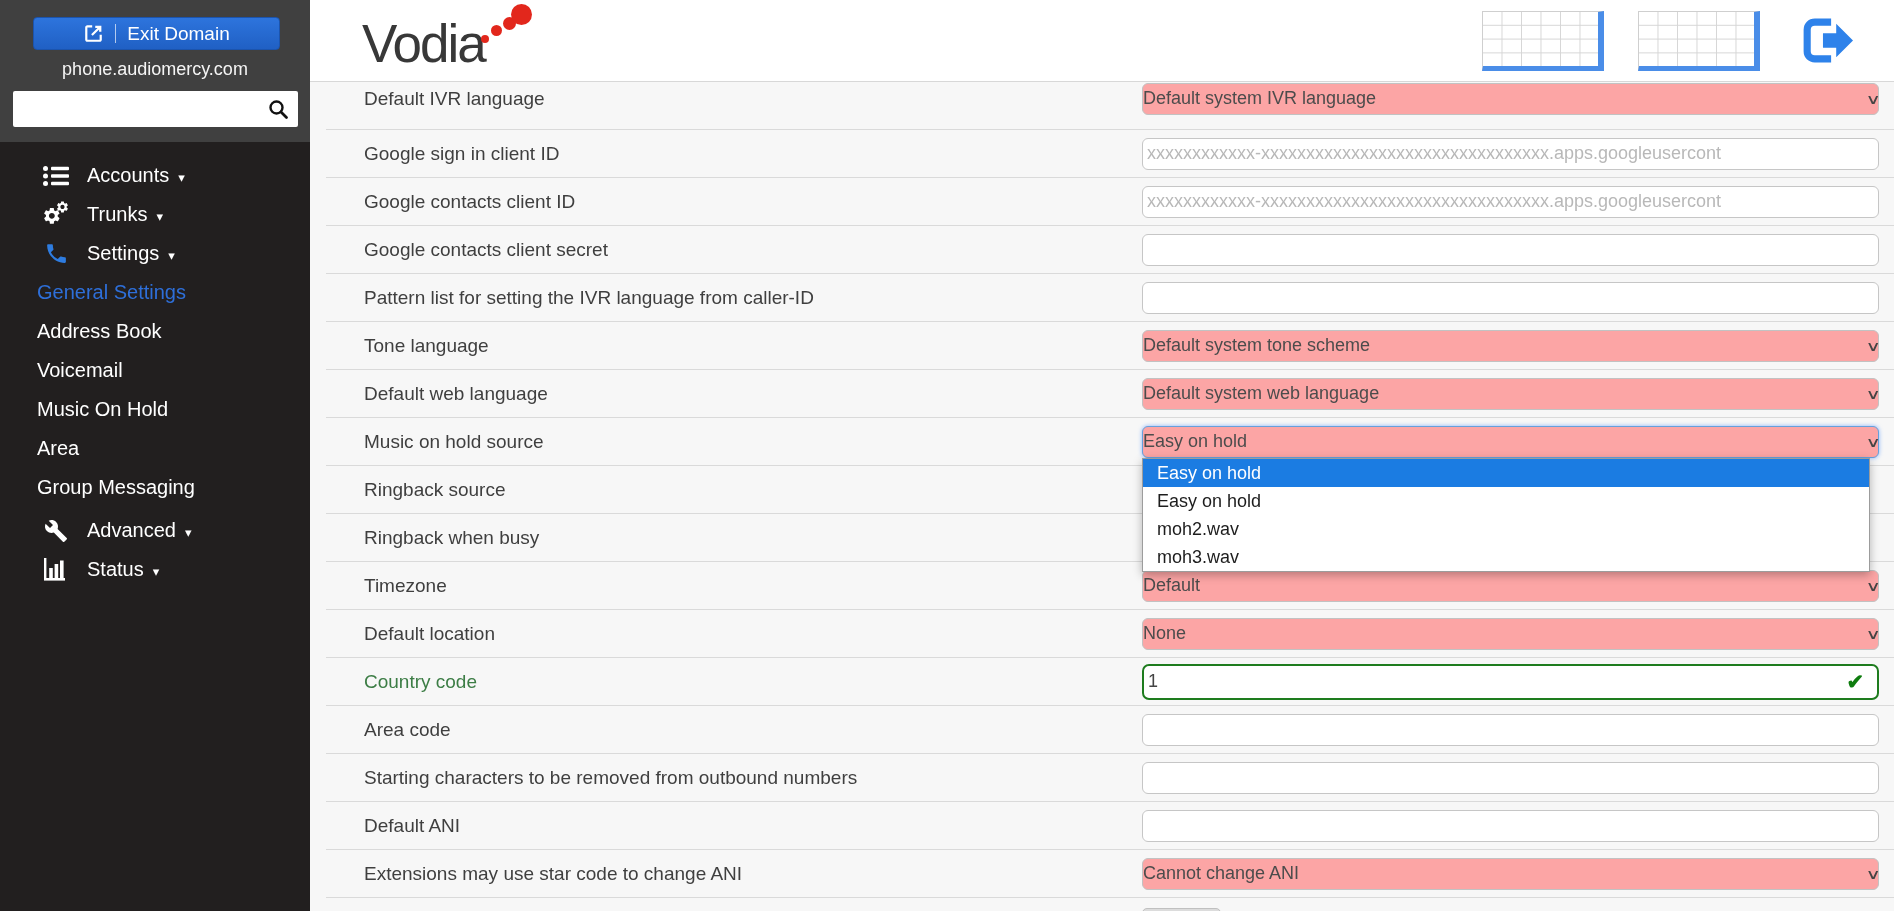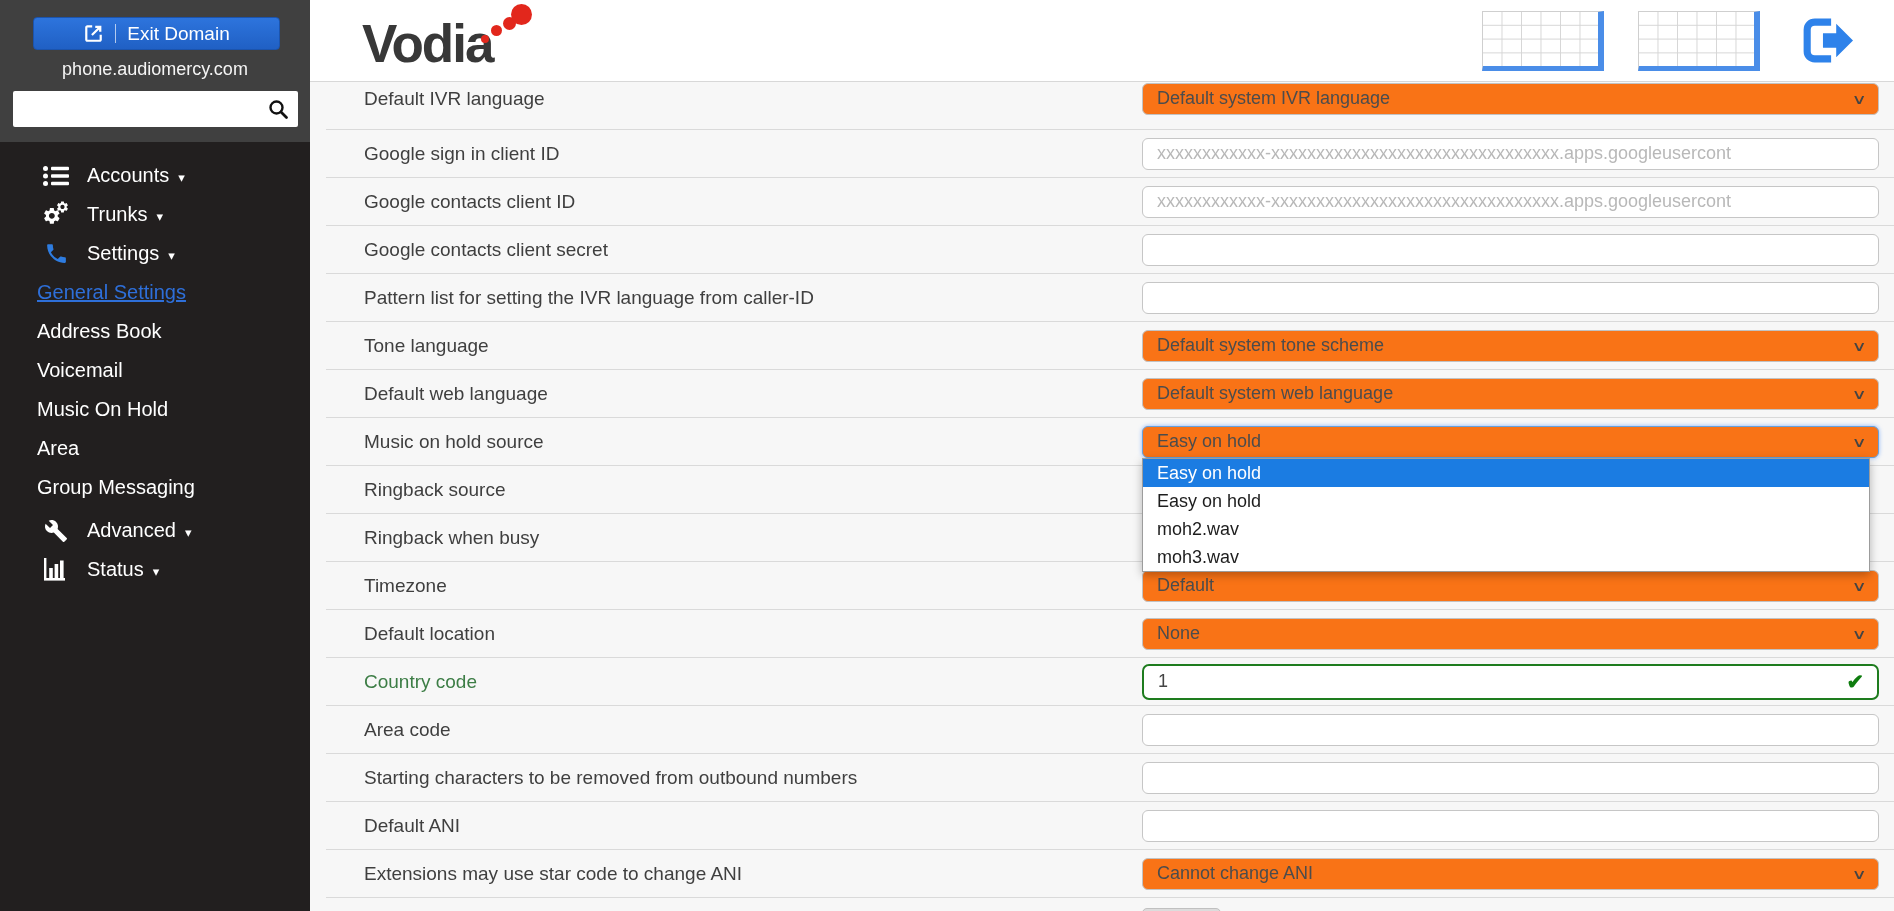--- a/index.html
+++ b/index.html
@@ -20,29 +20,29 @@
   .search-box input { width:100%; height:36px; border:none; border-radius:2px;
                       padding:0 40px 0 10px; font-size:17px; font-family:inherit; background:#fff; }
   .search-box svg { position:absolute; right:9px; top:7px; }
 
   .nav { margin-top:14px; }
   .nav-item { height:39px; display:flex; align-items:center; color:#fff; font-size:20px; cursor:pointer;padding-left:21px; }
   .nav-icon { width:28px; margin-left:21px; margin-right:17px; display:flex; justify-content:center; }
   .caret { margin-left:9px; font-size:13px; padding-top:4px; color:#fff; }
   .sub { height:39px; display:flex; align-items:center; padding-left:37px;
          color:#fff; font-size:20px; cursor:pointer; }
-  .sub.active { color:#2e6fd9;text-decoration:underline; }
+  .sub.active { color:#2e6fd9; }
   .nav-gap { height:4px; }
 
   
   .main { margin-left:310px; width:1584px; height:911px; background:#f7f7f7; }
   .main-header { height:82px; background:#fff; border-bottom:1px solid #d8d8d8;
                  display:flex; align-items:center; position:relative; z-index:5; }
   .logo { position:relative; margin-left:52px; height:66px; display:flex; align-items:flex-end; }
-  .logo-text { font-size:53px; font-weight:bold; color:#383838; letter-spacing:-2px; line-height:60px; }
+  .logo-text { font-size:53px; font-weight:normal; color:#383838; letter-spacing:-2px; line-height:60px; }
   .logo-dots { position:absolute; left:119px; top:-4px; width:52px; height:46px; }
   .dot { position:absolute; border-radius:50%; background:#e2271c; }
   .dot1 { width:8px;  height:8px;  left:0;  top:31px; }
   .dot2 { width:11px; height:11px; left:10px; top:21px; }
   .dot3 { width:13px; height:13px; left:22px; top:13px; }
   .dot4 { width:21px; height:21px; left:30px; top:0; }
   .header-right { margin-left:auto; margin-right:38px; display:flex; align-items:center; gap:34px; }
   .grid-icon { width:122px; height:60px; background:#fff; border:1px solid #cfcfcf;
                border-right:6px solid #4a8de8; border-bottom:5px solid #4a8de8;
                background-image:linear-gradient(to right,#d6d6d6 1px,transparent 1px),
@@ -51,29 +51,29 @@
 
   
   .table { background:#f7f7f7; }
   .row { display:flex; align-items:center; height:48px; border-bottom:1px solid #dadada; position:relative;margin-left:16px; }
   .row:last-child { border-bottom:none; }
   .row:first-child .cell-label, .row:first-child .cell-control { transform:translateY(-7px); }
   .cell-label { width:816px; padding-left:38px; font-size:19px; color:#3f3f3f; white-space:nowrap; }
   .cell-label.green { color:#3c7d45; }
   .cell-control { width:737px; height:100%; position:relative; display:flex; align-items:center; }
 
-  .select { width:100%; height:32px; background:#f97316; border:1px solid #c2c2c2; border-radius:6px;
-            display:flex; align-items:center; justify-content:space-between; padding:0 14px;
+  .select { width:100%; height:32px; background:#fca5a5; border:1px solid #c2c2c2; border-radius:6px;
+            display:flex; align-items:center; justify-content:space-between; padding:0 0;
             font-size:18px; color:#4c4c4c; cursor:pointer; }
   .sel-text { white-space:nowrap; overflow:hidden; }
   .chev { color:#444; font-size:14px; transform:scaleX(1.5); flex:none; }
   .select.focused { border-color:#66a0dc; box-shadow:0 0 4px rgba(77,144,254,.65); }
 
   .tinput { width:100%; height:32px; background:#fff; border:1px solid #c6c6c6; border-radius:6px;
-            padding:0 14px; font-size:18px; color:#444; font-family:inherit; }
+            padding:0 4px; font-size:18px; color:#444; font-family:inherit; }
   .tinput::placeholder { color:#b8b8b8; }
   .input-wrap { position:relative; width:100%; display:flex; align-items:center; }
   .tinput.green { border:2px solid #1e7c1e; height:36px; border-radius:7px; }
   .check { position:absolute; right:15px; color:#0e7c0e; font-size:21px; font-weight:bold; }
 
   .dd-panel { position:absolute; left:0; top:40px; width:728px; background:#fff;
               border:1px solid #9c9c9c; box-shadow:0 3px 9px rgba(0,0,0,.28); z-index:30; }
   .dd-item { height:28px; line-height:28px; padding:0 14px; font-size:18px; color:#1d1d1d;
              white-space:nowrap; cursor:pointer; }
   .dd-item.selected { background:#1b7ce2; color:#fff; }

